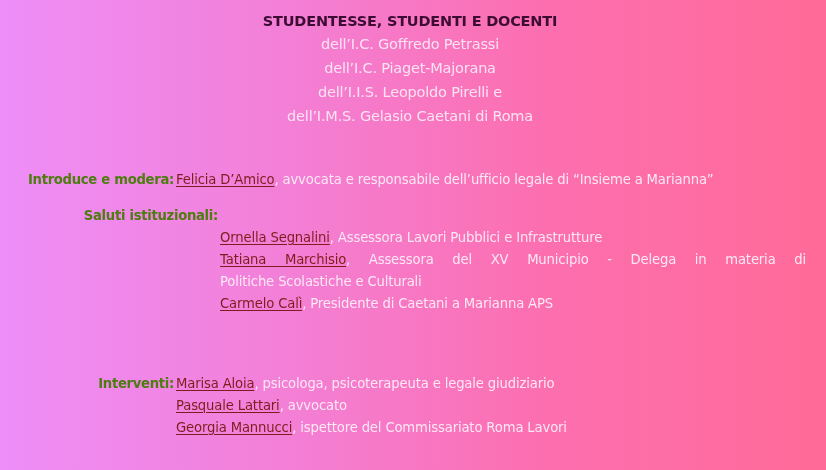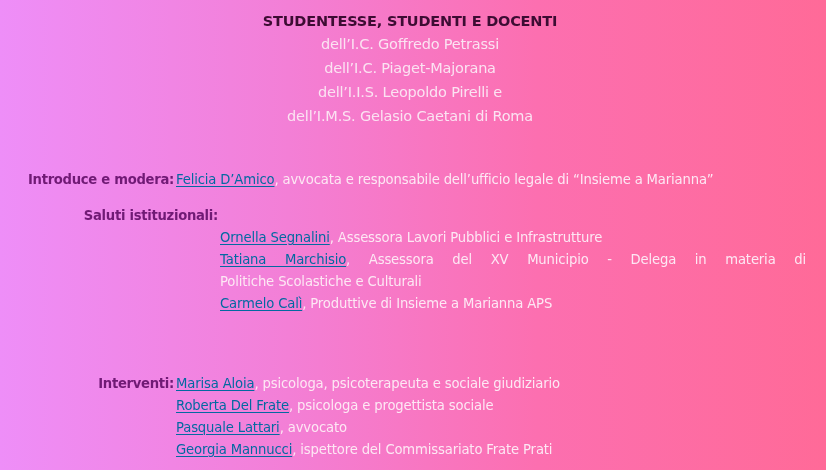--- a/index.html
+++ b/index.html
@@ -45,40 +45,40 @@
       position: relative;
       height: 22px;
       line-height: 22px;
       font-size: 13.2px;
       white-space: nowrap;
     }
     .label {
       position: absolute;
       right: 652px;
       top: 0;
-      color: #701a75;
+      color: #4d7c0f;
       font-weight: bold;
       letter-spacing: -0.3px;
     }
     .content {
       position: absolute;
       left: 176px;
       top: 0;
       color: #fde8f4;
       letter-spacing: -0.15px;
     }
     .content.justify {
       width: 586px;
       text-align: justify;
       text-align-last: justify;
     }
     .name {
       text-decoration: underline;
       text-underline-offset: 2px;
-      color: #0369a1;
+      color: #7f1d1d;
       cursor: pointer;
     }
     .sec-intro { top: 169px; }
     .sec-saluti { top: 205px; margin-left: 44px; }
     .sec-interventi { top: 373px; }
   </style>
 </head>
 <body>
 
 <div class="header">
@@ -103,31 +103,28 @@
   <div class="row">
     <span class="content"><a class="name">Ornella Segnalini</a><span>, Assessora Lavori Pubblici e Infrastrutture</span></span>
   </div>
   <div class="row">
     <span class="content justify"><a class="name">Tatiana Marchisio</a><span>, Assessora del XV Municipio - Delega in materia di</span></span>
   </div>
   <div class="row">
     <span class="content">Politiche Scolastiche e Culturali</span>
   </div>
   <div class="row">
-    <span class="content"><a class="name">Carmelo Calì</a><span>, Produttive di Insieme a Marianna APS</span></span>
+    <span class="content"><a class="name">Carmelo Calì</a><span>, Presidente di Caetani a Marianna APS</span></span>
   </div>
 </div>
 
 <div class="section sec-interventi">
   <div class="row">
     <span class="label">Interventi:</span>
-    <span class="content"><a class="name">Marisa Aloia</a><span>, psicologa, psicoterapeuta e sociale giudiziario</span></span>
-  </div>
-  <div class="row">
-    <span class="content"><a class="name">Roberta Del Frate</a><span>, psicologa e progettista sociale</span></span>
+    <span class="content"><a class="name">Marisa Aloia</a><span>, psicologa, psicoterapeuta e legale giudiziario</span></span>
   </div>
   <div class="row">
     <span class="content"><a class="name">Pasquale Lattari</a><span>, avvocato</span></span>
   </div>
   <div class="row">
-    <span class="content"><a class="name">Georgia Mannucci</a><span>, ispettore del Commissariato Frate Prati</span></span>
+    <span class="content"><a class="name">Georgia Mannucci</a><span>, ispettore del Commissariato Roma Lavori</span></span>
   </div>
 </div>
 
 </body></html>

